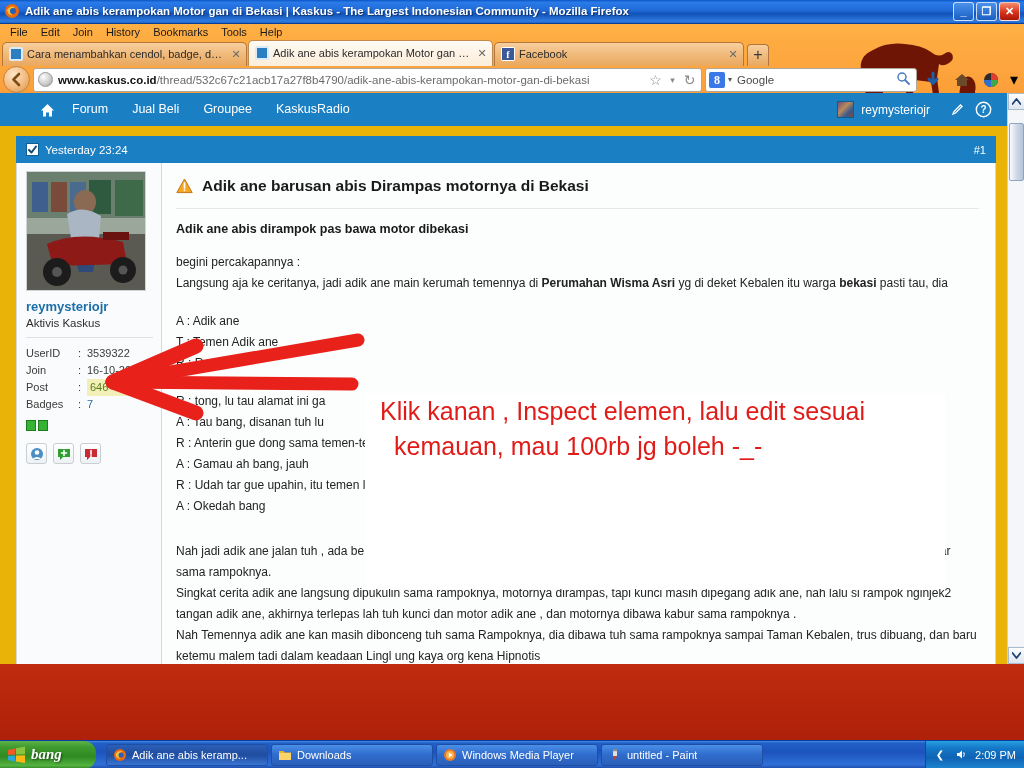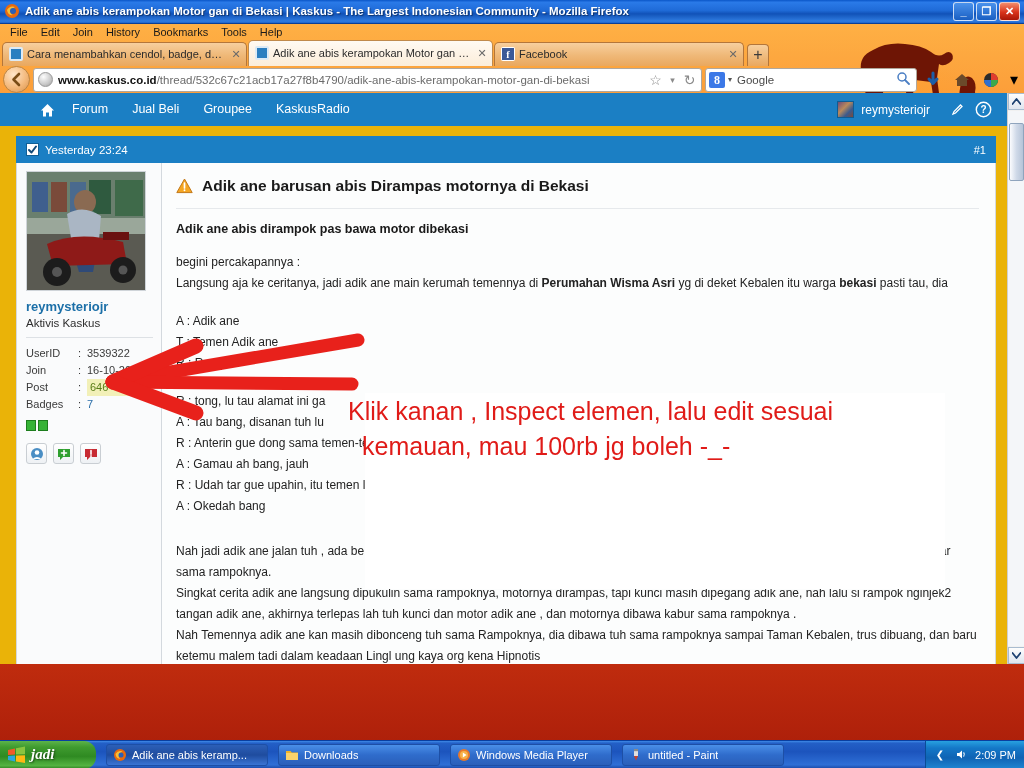--- a/index.html
+++ b/index.html
@@ -306,21 +306,21 @@
 
   
   #paint-layer { position: absolute; inset: 0; pointer-events: none; z-index: 40; }
   #white-patch {
     position: absolute;
     left: 365px; top: 300px; width: 580px; height: 196px;
     background: #ffffff;
     z-index: 30;
   }
   #red-text {
-    position: absolute; left: 348px; top: 301px; width: 576px;
+    position: absolute; left: 380px; top: 301px; width: 576px;
     z-index: 35;
     color: #e01b18; font-size: 25px; line-height: 35px;
     font-family: "Liberation Sans", sans-serif;
   }
 
   
   #page-scrollbar {
     position: absolute; right: 0; top: 0; width: 17px; bottom: 0;
     background: #f1f1f1; border-left: 1px solid #cfcfcf;
     z-index: 20;
@@ -355,21 +355,21 @@
     display: flex; align-items: center; gap: 5px;
     padding-left: 7px;
     cursor: pointer;
     flex: 0 0 auto;
   }
   #start-label {
     color: #fff; font-size: 15px; font-style: italic; font-weight: bold;
     text-shadow: 1px 1px 2px rgba(0,0,0,0.5);
     font-family: "Liberation Serif", serif;
   }
-  #task-items { display: flex; gap: 10px; margin-left: 10px; flex: 1 1 auto; }
+  #task-items { display: flex; gap: 3px; margin-left: 10px; flex: 1 1 auto; }
   .task-item {
     height: 22px; width: 162px;
     background: linear-gradient(to bottom,#4a8fe8,#2f6ccb 50%,#2a5fba);
     border: 1px solid #1d4fa6;
     border-radius: 3px;
     display: flex; align-items: center; gap: 5px;
     padding: 0 6px;
     font-size: 11px; color: #ffffff;
     cursor: pointer;
     overflow: hidden;
@@ -696,21 +696,21 @@
 </div>
 
 <div id="taskbar">
   <div id="start-btn">
     <svg width="19" height="18" viewBox="0 0 19 18">
       <path d="M1 4 L8 2.4 L8 8.4 L1 9 Z" fill="#f05a28"></path>
       <path d="M9 2.2 L18 0.5 L18 8.2 L9 8.5 Z" fill="#8ac43f"></path>
       <path d="M1 10 L8 9.6 L8 15.6 L1 14 Z" fill="#29a8e0"></path>
       <path d="M9 9.5 L18 9.2 L18 17 L9 15.6 Z" fill="#fdb913"></path>
     </svg>
-    <span id="start-label">jadi</span>
+    <span id="start-label">bang</span>
   </div>
 
   <div id="task-items">
     <div class="task-item active">
       <svg width="14" height="14" viewBox="0 0 14 14">
         <circle cx="7" cy="7" r="6" fill="#e8690f"></circle>
         <path d="M2.5 6 Q5 2 9.5 3.5 Q7 4.5 6 7 Q5 9.5 7.5 10.5 Q3.5 11.5 2.5 6Z" fill="#f5c03a"></path>
         <circle cx="8" cy="7" r="2.5" fill="#2a5fb8"></circle>
       </svg>
       <span class="tlabel">Adik ane abis keramp...</span>

